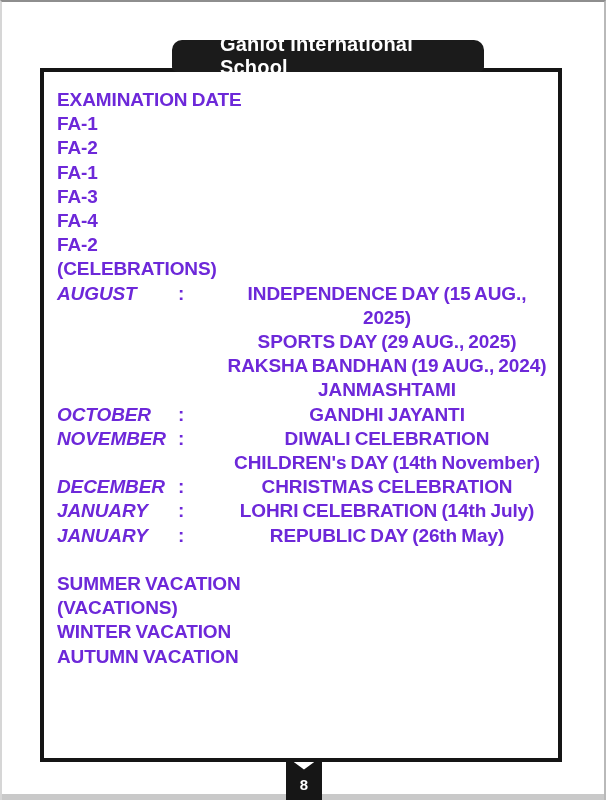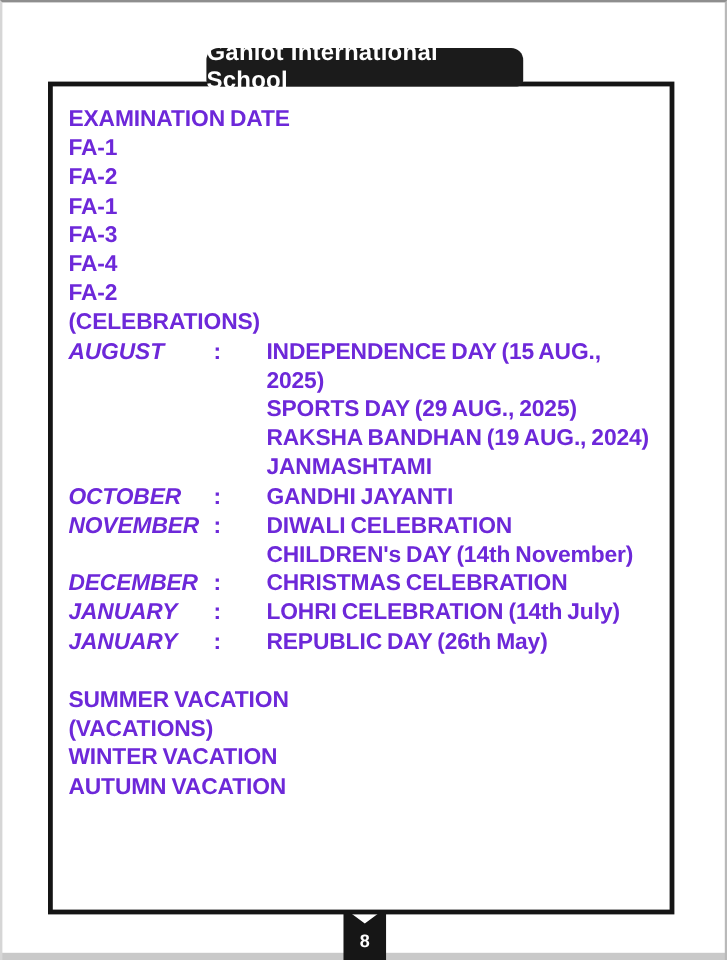--- a/index.html
+++ b/index.html
@@ -29,41 +29,42 @@
   
   .header-badge {
     position: absolute; left: 172px; top: 40px;
     width: 264px; height: 32px;
     background: #1b1b1b;
     border-radius: 10px 10px 5px 5px;
     z-index: 6;
     display: flex; align-items: center; justify-content: center;
     color: #ffffff; font-weight: bold; font-size: 20px;
     letter-spacing: 0.2px;
+    padding-left: 48px;
   }
 
   
   .content-box {
     position: absolute; left: 40px; top: 68px;
     width: 514px; height: 686px;
     border: 4px solid #151515;
     background: #ffffff;
     z-index: 3;
   }
   .content {
     position: absolute; left: 13px; top: 16px; right: 6px;
     font-size: 19px; font-weight: bold; color: #6d28d9;
     line-height: 24.2px;
     letter-spacing: -0.1px; word-spacing: -1px;
   }
   .line { white-space: nowrap; }
   .row { display: flex; }
   .cell-month { width: 121px; flex: none; font-style: italic; }
   .cell-colon { width: 44px; flex: none; }
-  .cell-event { flex: 1; }
+  .cell-event { flex: 1; text-align: center; }
   .blank-line { height: 24.2px; }
 
   
   .page-tab {
     position: absolute; left: 286px; top: 760px;
     width: 36px; height: 40px;
     background: #161616;
     clip-path: polygon(0 0, 14% 0, 50% 24%, 86% 0, 100% 0, 100% 100%, 0 100%);
     z-index: 7;
     display: flex; align-items: center; justify-content: center;

